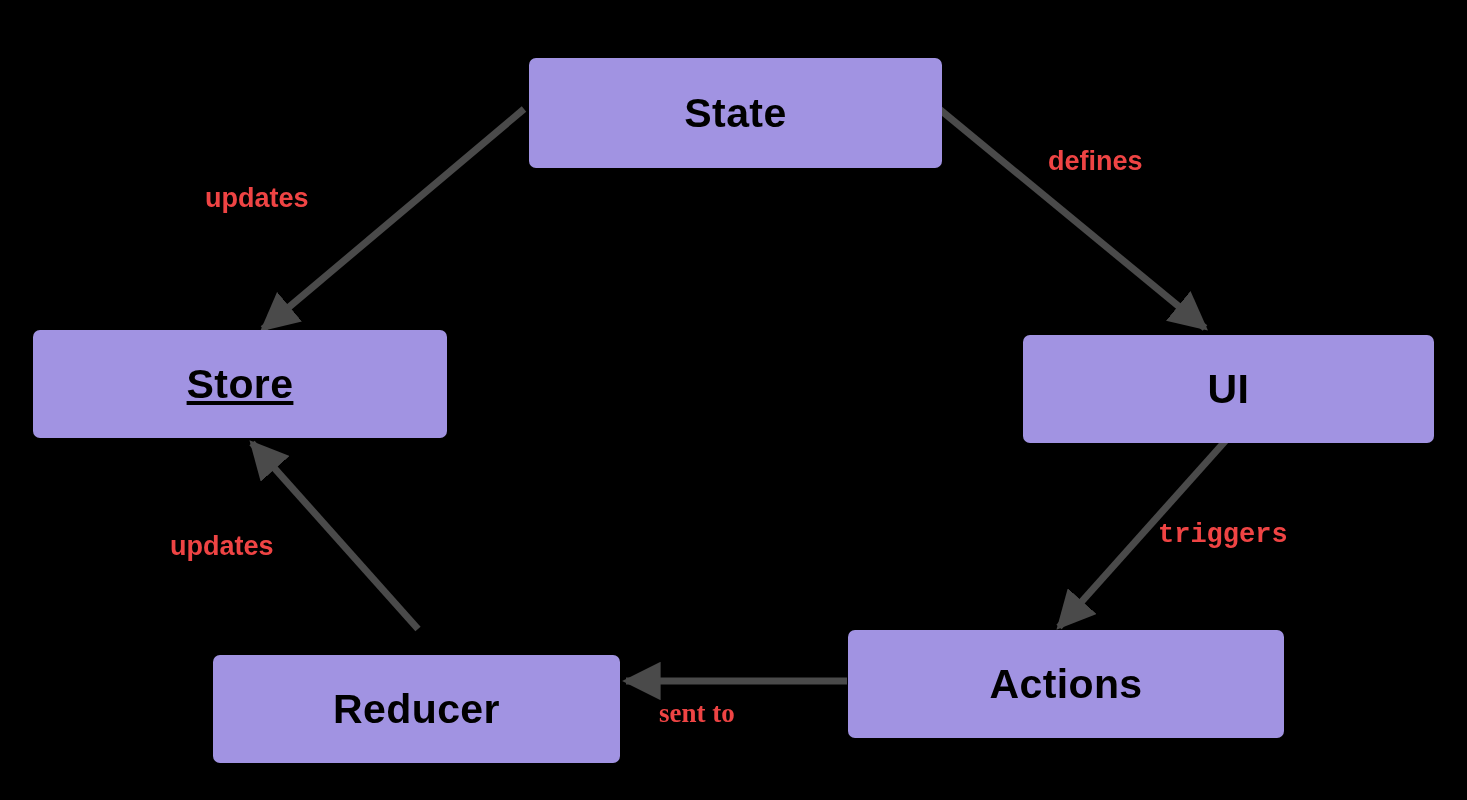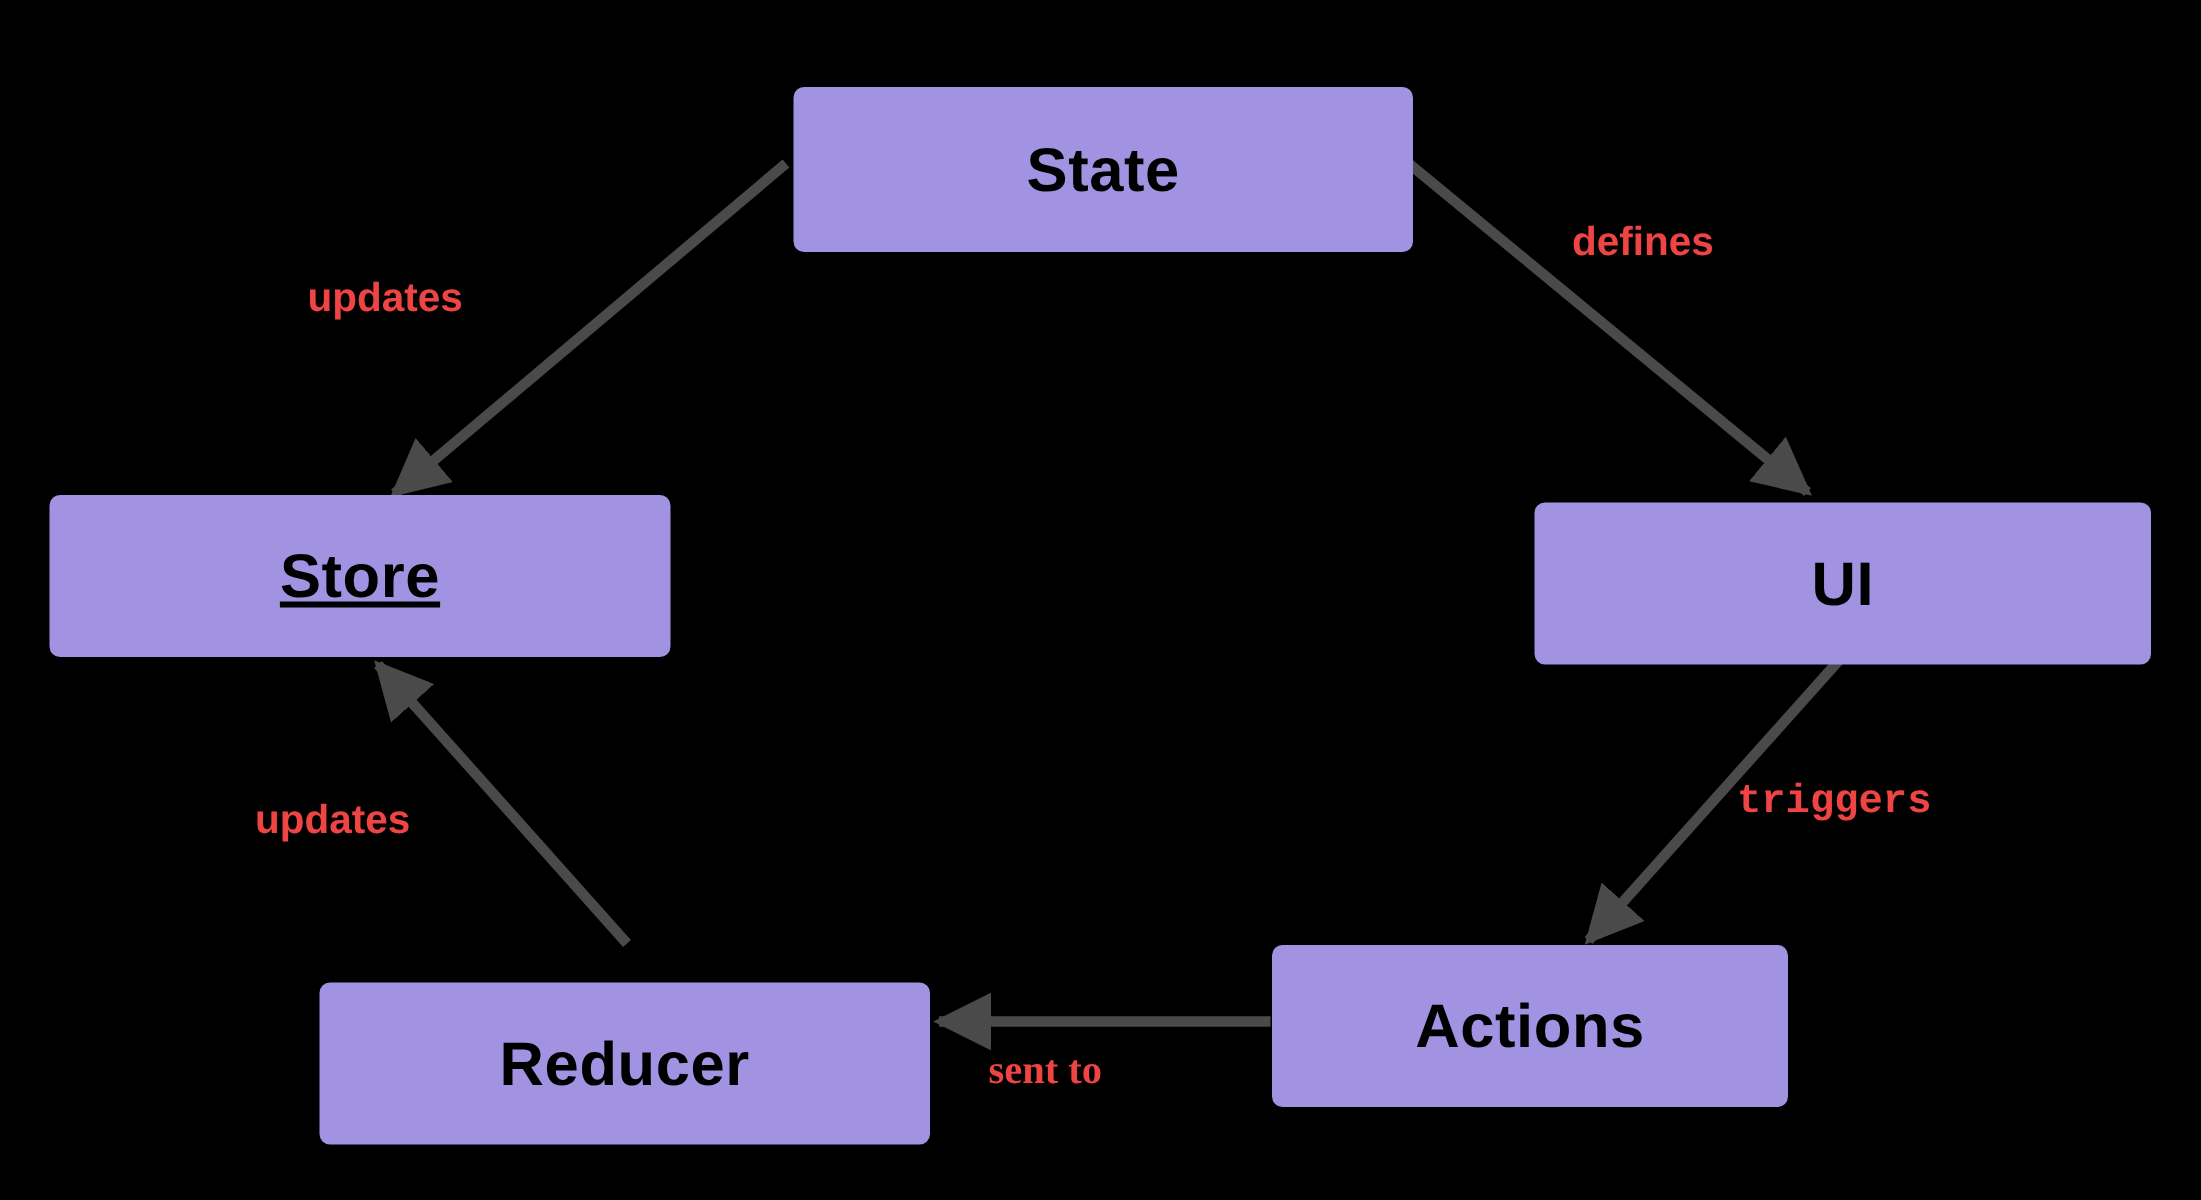--- a/index.html
+++ b/index.html
@@ -85,21 +85,21 @@
   </div>
 
   <div class="node" style="left:1023px; top:335px; width:411px; height:108px;">
     <span class="node-label">UI</span>
   </div>
 
   <div class="node" style="left:213px; top:655px; width:407px; height:108px;">
     <span class="node-label">Reducer</span>
   </div>
 
-  <div class="node" style="left:848px; top:630px; width:344px; height:108px;">
+  <div class="node" style="left:848px; top:630px; width:436px; height:108px;">
     <span class="node-label">Actions</span>
   </div>
 
   <div class="edge-label" style="left:205px; top:185px;">updates</div>
 
   <div class="edge-label" style="left:1048px; top:148px;">defines</div>
 
   <div class="edge-label" style="left:170px; top:533px;">updates</div>
 
   <div class="edge-label" style="left:1158px; top:522px;font-family:Liberation Mono, monospace;">triggers</div>

